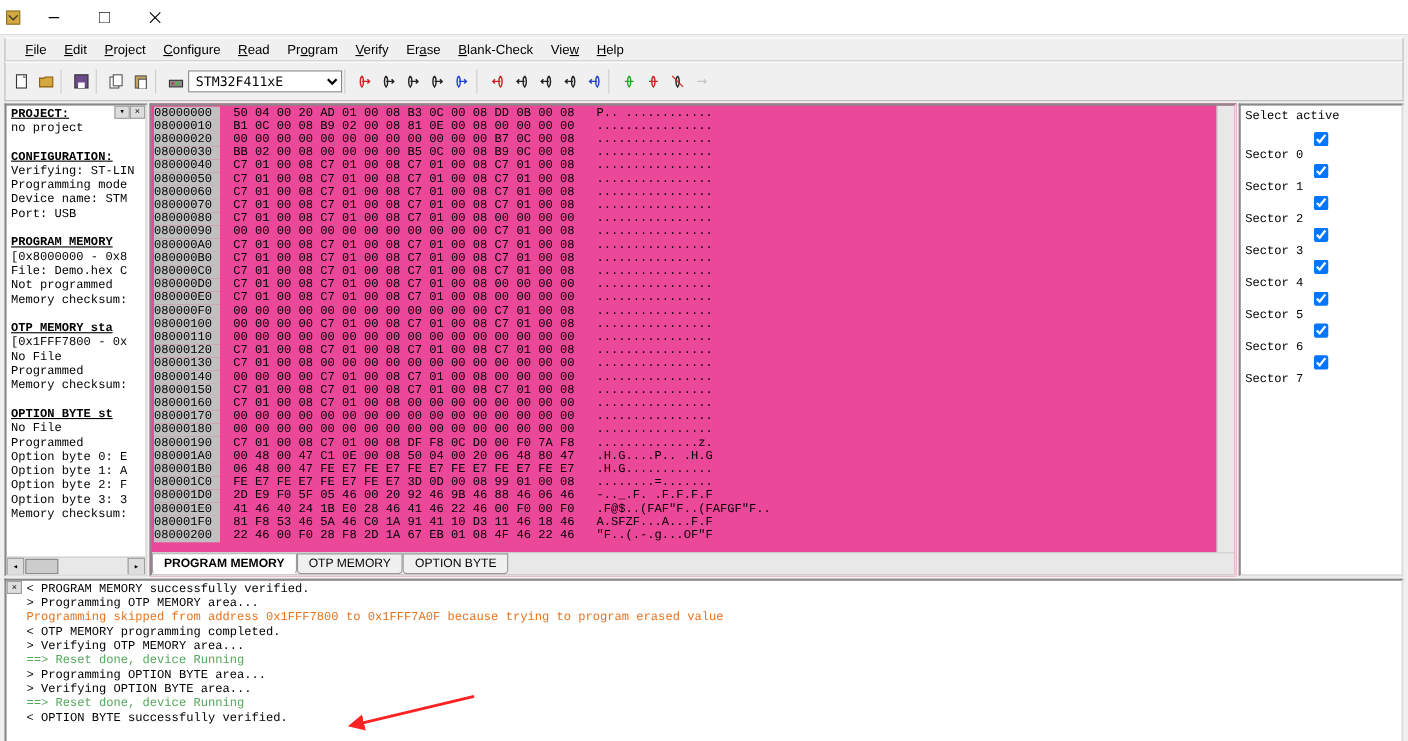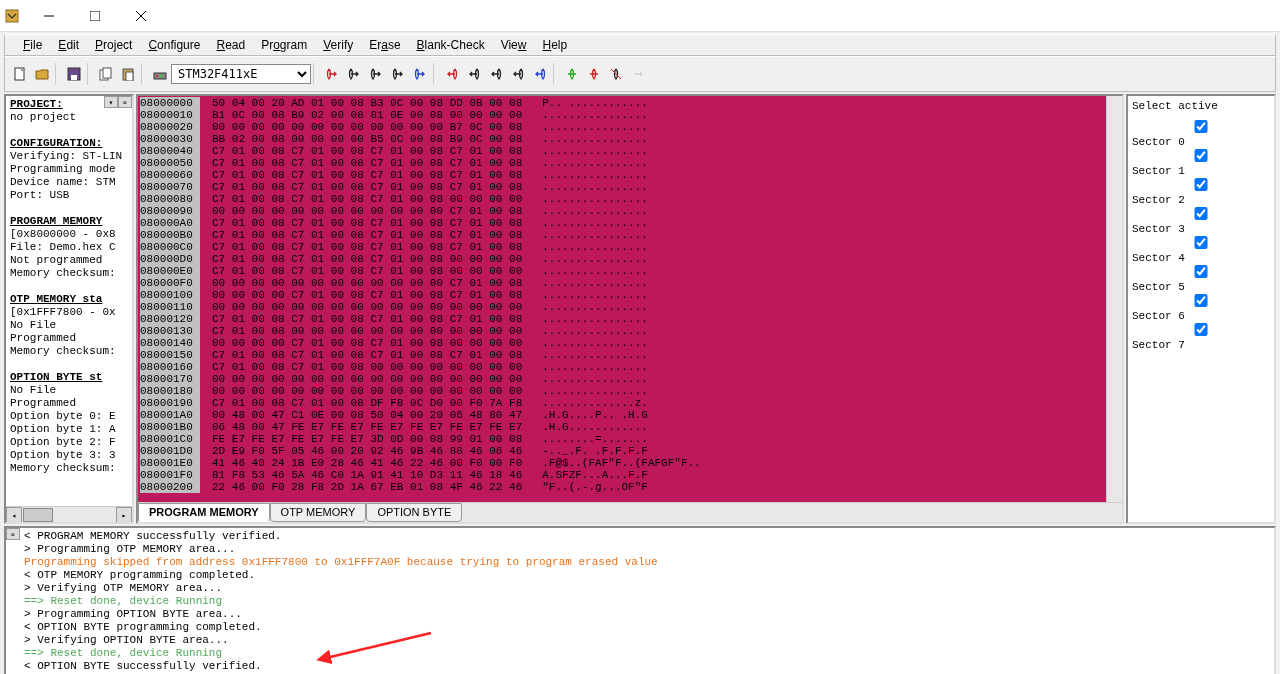--- a/index.html
+++ b/index.html
@@ -18,21 +18,21 @@
     .device-select { width: 140px; height: 20px; border: 1px solid #888; background: #fff; font-family: monospace; font-size: 12px; padding: 0 2px; }
     .main { display: flex; height: 430px; margin: 2px 4px; gap: 2px; }
     .left-panel { width: 130px; background: #fff; border: 2px inset #ddd; font-family: "Courier New", monospace; font-size: 11px; overflow: hidden; position: relative; }
     .left-close { position: absolute; top: 0; right: 0; width: 28px; height: 12px; display: flex; }
     .lc-btn { width: 14px; height: 12px; border: 1px solid #999; font-size: 8px; display: flex; align-items: center; justify-content: center; cursor: pointer; background: #ddd; }
     .left-content { padding: 2px 4px; line-height: 13px; white-space: nowrap; overflow: hidden; }
     .left-content b { font-weight: bold; text-decoration: underline; }
     .left-scroll { position: absolute; bottom: 0; left: 0; right: 0; height: 16px; background: #e8e8e8; border-top: 1px solid #ccc; display: flex; }
     .scroll-btn { width: 16px; height: 16px; border: 1px solid #999; background: #ddd; font-size: 8px; display: flex; align-items: center; justify-content: center; }
     .scroll-thumb { width: 30px; height: 14px; background: #ccc; border: 1px solid #888; margin: 1px; }
-    .center-panel { flex: 1; background: #be185d; border: 2px inset #ddd; display: flex; flex-direction: column; overflow: hidden; position: relative; }
+    .center-panel { flex: 1; background: #ec4899; border: 2px inset #ddd; display: flex; flex-direction: column; overflow: hidden; position: relative; }
     .hex-view { flex: 1; overflow: hidden; font-family: "Courier New", monospace; font-size: 11px; line-height: 12px; white-space: pre; padding: 1px 2px; }
     .hex-addr { background: #c0c0c0; display: inline-block; width: 60px; }
     .hex-row { display: flex; }
     .hex-bytes { padding-left: 12px; }
     .hex-ascii { padding-left: 20px; }
     .tabs { height: 20px; display: flex; background: #e8e8e8; border-top: 1px solid #ccc; }
     .tab { padding: 2px 10px; border: 1px solid #999; background: #f0f0f0; font-size: 11px; cursor: pointer; border-top-left-radius: 0; border-bottom-left-radius: 4px; border-bottom-right-radius: 4px; }
     .tab.active { background: #fff; font-weight: bold; border-bottom: 1px solid #fff; }
     .vscroll { width: 16px; background: #e8e8e8; border-left: 1px solid #ccc; position: absolute; right: 0; top: 0; bottom: 20px; }
     .right-panel { width: 150px; background: #fff; border: 2px inset #ddd; font-family: "Courier New", monospace; font-size: 11px; padding: 2px 4px; }
@@ -306,21 +306,20 @@
 <div class="log-panel">
   <div class="log-close">×</div>
   <div class="log-content" id="log-content">
       <div>&lt; PROGRAM MEMORY successfully verified.</div>
       <div>&gt; Programming  OTP MEMORY area...</div>
       <div class="log-orange">Programming skipped from address 0x1FFF7800 to 0x1FFF7A0F because trying to program erased value</div>
       <div>&lt; OTP MEMORY programming completed.</div>
       <div>&gt; Verifying OTP MEMORY area...</div>
       <div class="log-green">==&gt; Reset done, device Running</div>
       <div>&gt; Programming  OPTION BYTE area...</div>
-      <div>&lt; OPTION BYTE programming completed.</div>
       <div>&gt; Verifying OPTION BYTE area...</div>
       <div class="log-green">==&gt; Reset done, device Running</div>
       <div>&lt; OPTION BYTE successfully verified.</div>
     </div>
   <svg class="arrow" style="left:310px;top:100px" width="120" height="40">
     <defs>
         <marker id="ah" markerWidth="10" markerHeight="10" refX="2" refY="3" orient="auto">
           <path d="M0 0 L6 3 L0 6 Z" fill="#f22"></path>
         </marker>
       </defs>

